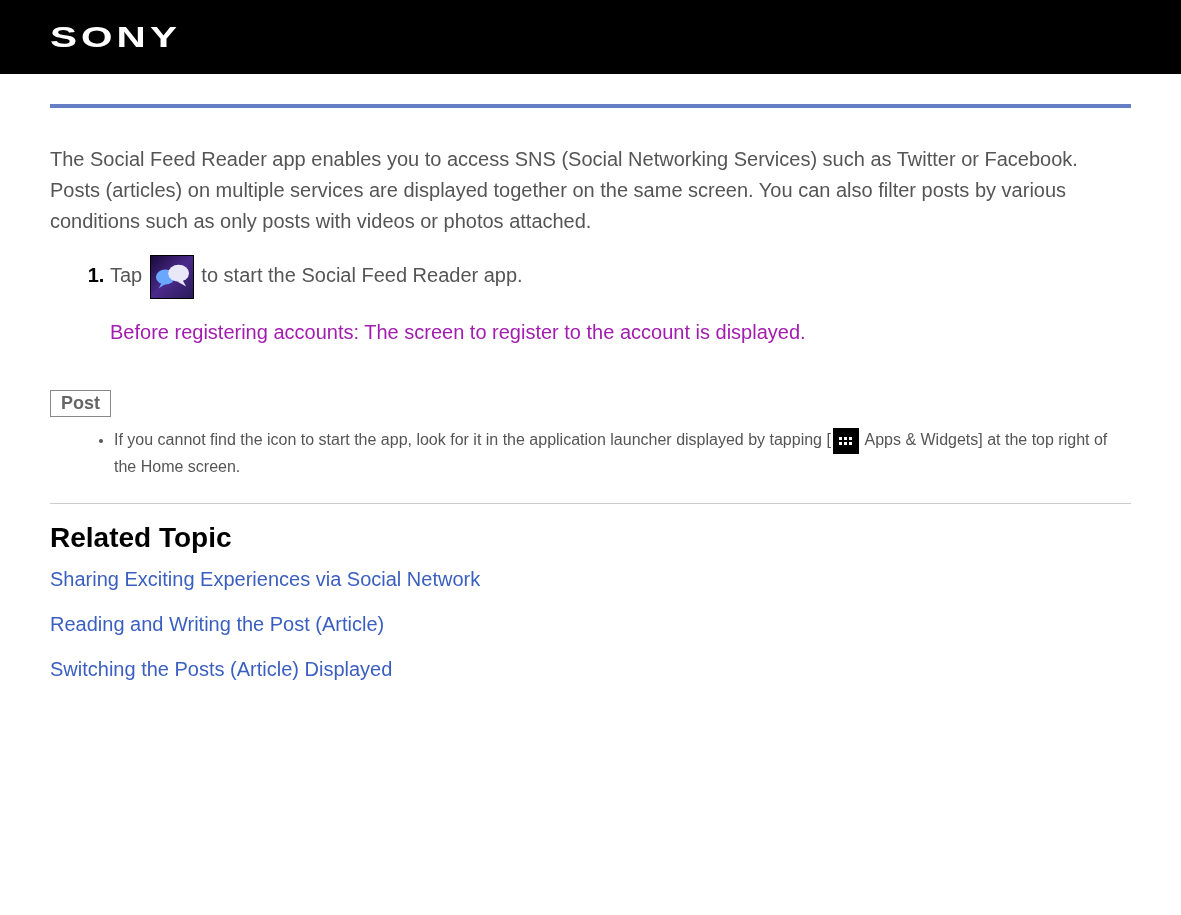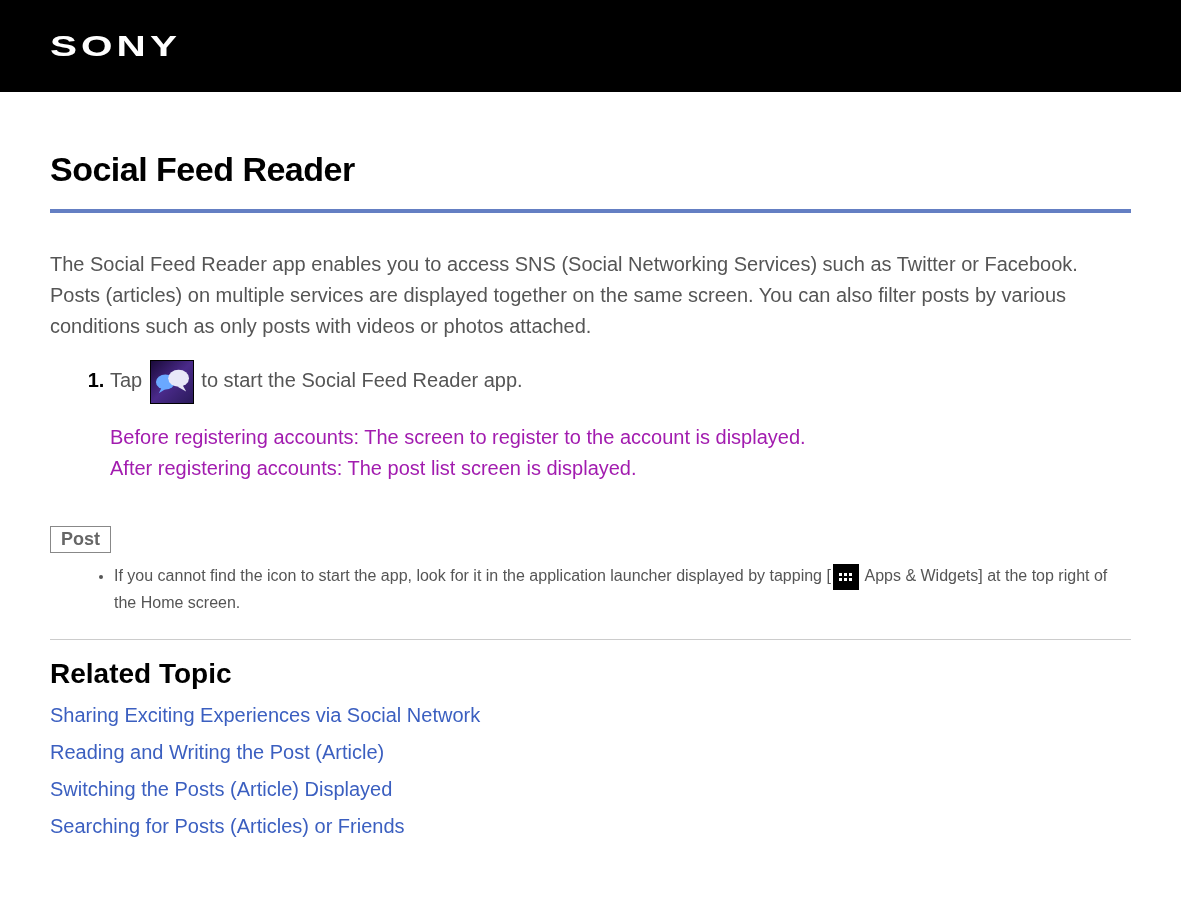--- a/index.html
+++ b/index.html
@@ -4,21 +4,21 @@
 <style>
   * { box-sizing: border-box; }
   body {
     margin: 0;
     font-family: "Helvetica Neue", Helvetica, Arial, sans-serif;
     color: #333;
     background: #fff;
   }
   .header-bar {
     background: #000;
-    height: 92px;
+    height: 74px;
     display: flex;
     align-items: center;
     padding-left: 50px;
   }
   .logo {
     color: #fff;
     font-family: "Arial Black", Arial, sans-serif;
     font-size: 30px;
     font-weight: 900;
     letter-spacing: 3px;
@@ -126,57 +126,55 @@
   }
   .related-heading {
     font-size: 28px;
     font-weight: bold;
     color: #000;
     margin: 0 0 14px 0;
   }
   .related-links {
     display: flex;
     flex-direction: column;
-    gap: 14px;
+    gap: 22px;
   }
   .related-links a {
     color: #3b5fc0;
     text-decoration: none;
     font-size: 20px;
   }
 </style>
 </head>
 <body>
 
 <div class="header-bar">
   <div class="logo">SONY</div>
 </div>
 
 <div class="content">
 
-  <h1 class="page-title">Social Feed Reader</h1>
   <hr class="blue-rule">
 
   <p class="intro">The Social Feed Reader app enables you to access SNS (Social Networking Services) such as Twitter or Facebook. Posts (articles) on multiple services are displayed together on the same screen. You can also filter posts by various conditions such as only posts with videos or photos attached.</p>
 
   <ol class="steps">
     <li>
       <span class="step-line">
         <span>Tap </span><span class="app-icon">
           <svg viewBox="0 0 40 36">
             <ellipse cx="13" cy="18" rx="10" ry="8" fill="#6aa8ff"></ellipse>
             <path d="M9 24 L6 30 L14 25 Z" fill="#6aa8ff"></path>
             <ellipse cx="27" cy="14" rx="11" ry="9" fill="#e8e8f8"></ellipse>
             <path d="M31 21 L35 28 L26 23 Z" fill="#e8e8f8"></path>
           </svg>
         </span><span> to start the Social Feed Reader app.</span>
       </span>
       <div class="step-details">
         <div>Before registering accounts: The screen to register to the account is displayed.</div>
-        <div>After registering accounts: The post list screen is displayed.</div>
       </div>
     </li>
   </ol>
 
   <div class="hint-box">Post</div>
   <ul class="hint-list">
     <li>
       <span>If you cannot find the icon to start the app, look for it in the application launcher displayed by tapping [</span><span class="launcher-icon">
         <span class="dots">
             <span></span>
@@ -190,16 +188,15 @@
     </li>
   </ul>
 
   <hr class="thin-rule">
 
   <div class="related-heading">Related Topic</div>
   <div class="related-links">
     <a href="#">Sharing Exciting Experiences via Social Network</a>
     <a href="#">Reading and Writing the Post (Article)</a>
     <a href="#">Switching the Posts (Article) Displayed</a>
-    <a href="#">Searching for Posts (Articles) or Friends</a>
   </div>
 
 </div>
 
 </body></html>

